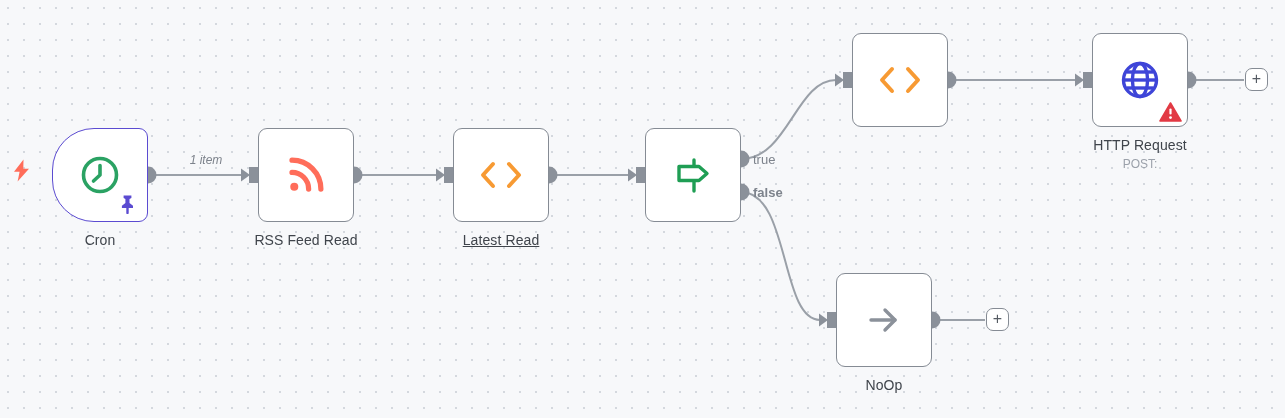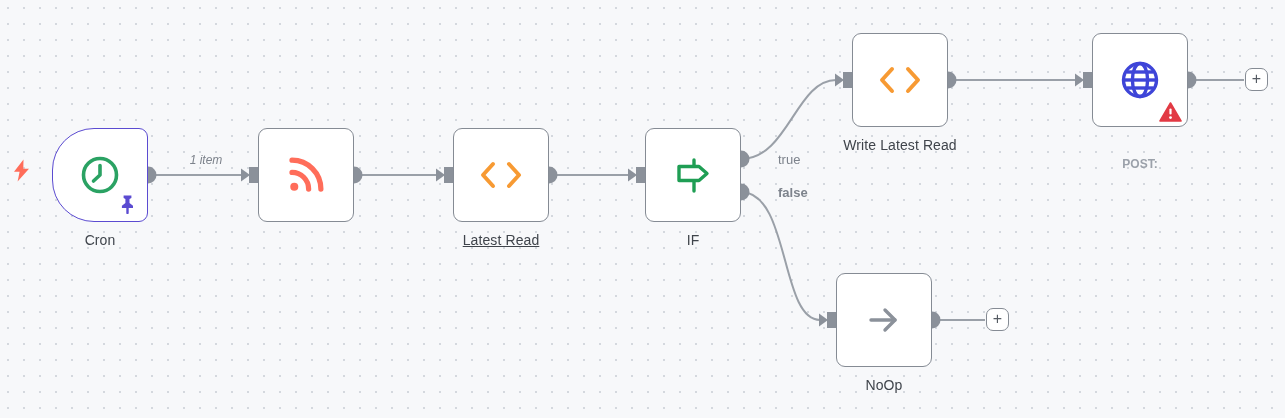--- a/index.html
+++ b/index.html
@@ -60,21 +60,20 @@
     color: #7d838c;
     transform: translate(-50%, -50%);
     white-space: nowrap;
   }
   .port-label {
     position: absolute;
     font-size: 13px;
     color: #7d838c;
     transform: translateY(-50%);
     white-space: nowrap;
-    margin-left: 25px;
   }
 
   .plus-btn {
     position: absolute;
     width: 23px;
     height: 23px;
     background: #ffffff;
     border: 1.8px solid #858b94;
     border-radius: 7px;
     color: #555b63;
@@ -178,62 +177,62 @@
   </div>
   <div class="node-label" style="left:-10px; top:232px;">Cron</div>
 
   <div class="node" style="left:258px; top:128px;">
     <svg class="node-icon" width="42" height="42" viewBox="0 0 24 24">
       <circle cx="5.3" cy="18.7" r="2.3" fill="#ff6d5a"></circle>
       <path d="M4 10.5 a9.5 9.5 0 0 1 9.5 9.5" stroke="#ff6d5a" stroke-width="3" fill="none" stroke-linecap="round"></path>
       <path d="M4 3.5 a16.5 16.5 0 0 1 16.5 16.5" stroke="#ff6d5a" stroke-width="3" fill="none" stroke-linecap="round"></path>
     </svg>
   </div>
+  <div class="node-label" style="left:196px; top:232px;">RSS Feed Read</div>
 
   <div class="node" style="left:453px; top:128px;">
     <svg class="node-icon" width="46" height="30" viewBox="0 0 46 30">
       <path d="M15 4 L5 15 L15 26" stroke="#f79a33" stroke-width="4" fill="none" stroke-linecap="round" stroke-linejoin="round"></path>
       <path d="M31 4 L41 15 L31 26" stroke="#f79a33" stroke-width="4" fill="none" stroke-linecap="round" stroke-linejoin="round"></path>
     </svg>
   </div>
   <div class="node-label" style="left:391px; top:232px;text-decoration:underline;">Latest Read</div>
 
   <div class="node" style="left:645px; top:128px;">
     <svg class="node-icon" width="42" height="42" viewBox="0 0 42 42">
       <line x1="22" y1="6" x2="22" y2="37" stroke="#1f9e54" stroke-width="3.4" stroke-linecap="round"></line>
       <path d="M7 12.5 H27 L35 19.5 L27 26.5 H7 Z" fill="#ffffff" stroke="#1f9e54" stroke-width="3.4" stroke-linejoin="round"></path>
     </svg>
   </div>
-  <div class="node-label" style="left:583px; top:232px;">IF</div>
   <div class="port-label" style="left:753px; top:159px;">true</div>
   <div class="port-label" style="left:753px; top:192px;font-weight:bold;">false</div>
 
   <div class="node" style="left:852px; top:33px;">
     <svg class="node-icon" width="46" height="30" viewBox="0 0 46 30">
       <path d="M15 4 L5 15 L15 26" stroke="#f79a33" stroke-width="4" fill="none" stroke-linecap="round" stroke-linejoin="round"></path>
       <path d="M31 4 L41 15 L31 26" stroke="#f79a33" stroke-width="4" fill="none" stroke-linecap="round" stroke-linejoin="round"></path>
     </svg>
   </div>
-  <div class="node-label" style="left:790px; top:137px;">Write Latest Read</div>
 
   <div class="node" style="left:1092px; top:33px;">
     <svg class="node-icon" width="46" height="46" viewBox="0 0 46 46">
       <circle cx="23" cy="23" r="16.5" stroke="#3e45d8" stroke-width="3.4" fill="none"></circle>
       <ellipse cx="23" cy="23" rx="7.6" ry="16.5" stroke="#3e45d8" stroke-width="3.4" fill="none"></ellipse>
       <line x1="7" y1="23" x2="39" y2="23" stroke="#3e45d8" stroke-width="3.4"></line>
       <line x1="9.5" y1="15" x2="36.5" y2="15" stroke="#3e45d8" stroke-width="3.4"></line>
       <line x1="9.5" y1="31" x2="36.5" y2="31" stroke="#3e45d8" stroke-width="3.4"></line>
     </svg>
     <svg class="badge-warning" viewBox="0 0 23 20">
       <path d="M11.5 1 L22 19 H1 Z" fill="#e23a44" stroke="#e23a44" stroke-width="1.6" stroke-linejoin="round"></path>
       <rect x="10.4" y="6.5" width="2.2" height="6" rx="1.1" fill="#ffffff"></rect>
       <circle cx="11.5" cy="15.6" r="1.4" fill="#ffffff"></circle>
     </svg>
   </div>
-  <div class="node-sublabel" style="left:1030px; top:157px;font-weight:bold;">POST:</div>
+  <div class="node-label" style="left:1030px; top:137px;">HTTP Request</div>
+  <div class="node-sublabel" style="left:1030px; top:157px;">POST:</div>
 
   <div class="node" style="left:836px; top:273px;">
     <svg class="node-icon" width="42" height="42" viewBox="0 0 42 42">
       <line x1="8" y1="21" x2="32" y2="21" stroke="#8b919a" stroke-width="3.4" stroke-linecap="round"></line>
       <path d="M22 11 L32 21 L22 31" stroke="#8b919a" stroke-width="3.4" fill="none" stroke-linecap="round" stroke-linejoin="round"></path>
     </svg>
   </div>
   <div class="node-label" style="left:774px; top:377px;">NoOp</div>
 
   <div class="conn-label" style="left:206px; top:160px;font-style:italic;">1 item</div>

